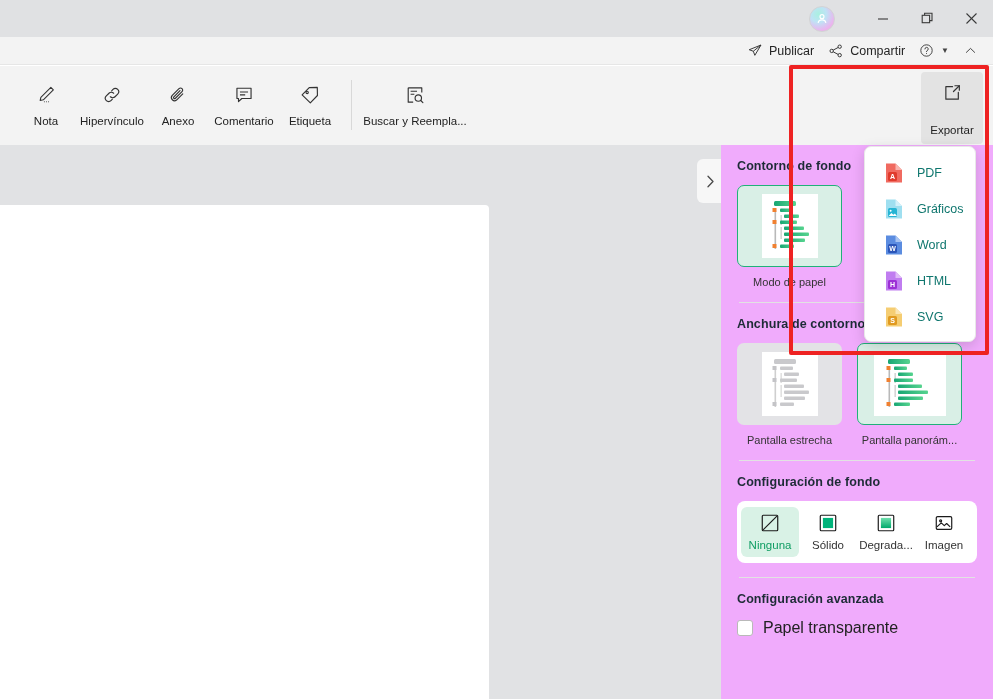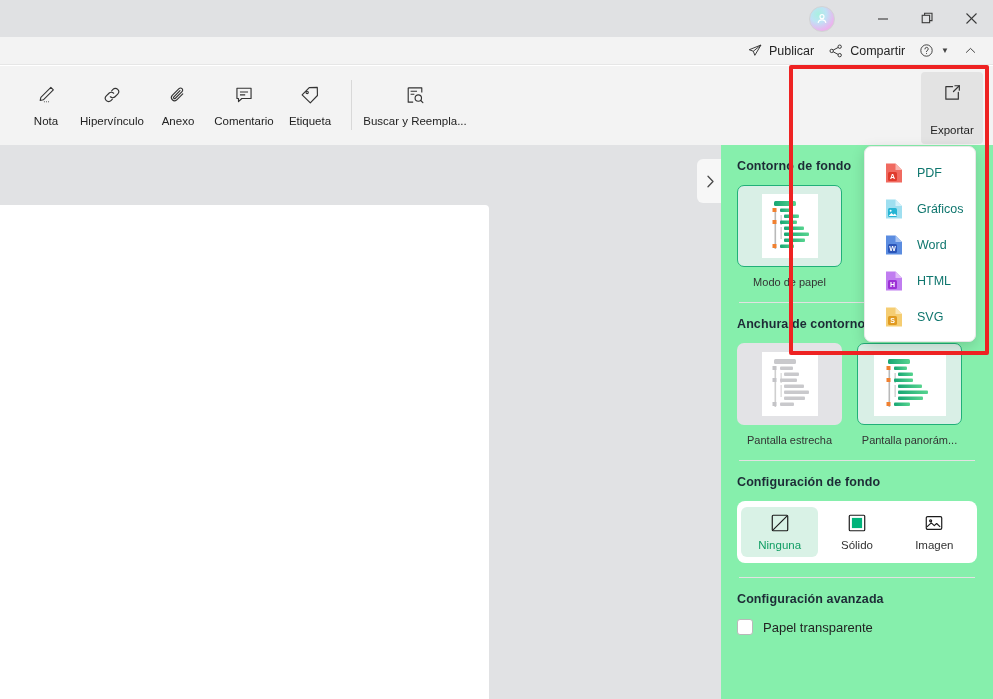--- a/index.html
+++ b/index.html
@@ -93,21 +93,21 @@
     width: 26px; height: 44px;
     background: #f7f7f7;
     border-radius: 6px 0 0 6px;
     display: flex; align-items: center; justify-content: center;
     color: #4a4a4a;
   }
 
   
   .panel {
     position: absolute; left: 721px; top: 145px; width: 272px; height: 554px;
-    background: #86efac;
+    background: #f0abfc;
     padding: 14px 16px 0 16px;
     overflow: hidden;
   }
   .sec-title {
     font-size: 12.5px; font-weight: bold; color: #1d2b36;
     margin-bottom: 12px; letter-spacing: 0.1px;
   }
   .sec-title.mt { margin-top: 4px; }
   .divider { height: 1px; background: #e2e2e2; margin: 14px 2px; }
 
@@ -132,21 +132,21 @@
     padding: 6px 2px 6px 2px; border-radius: 6px;
     font-size: 11.5px; color: #333;
   }
   .bgmode.active { background: #d9f2e6; color: #0f9d63; }
   .bgmode svg { display: block; }
 
   .checkrow { display: flex; align-items: center; gap: 10px; margin-top: 13px; }
   .checkbox {
     width: 16px; height: 16px; border: 1px solid #b9b9b9; border-radius: 3px; background: #fff;
   }
-  .check-label { font-size: 13px; color: #222; }
+  .check-label { font-size: 16px; color: #222; }
 
   
   .export-menu {
     position: absolute; left: 864px; top: 146px; width: 112px; height: 196px;
     background: #ffffff; border-radius: 7px;
     border: 1px solid #e8e8e8;
     box-shadow: 0 4px 14px rgba(0,0,0,0.15);
     padding: 8px 0;
   }
   .export-item {
@@ -423,20 +423,33 @@
         <span>Ninguna</span>
       </div>
       <div class="bgmode">
         <svg width="20" height="20" viewBox="0 0 22 22">
           <rect x="2.5" y="2.5" width="17" height="17" rx="1" fill="none" stroke="#1b1b1b" stroke-width="1.3"></rect>
           <rect x="5.4" y="5.4" width="11.2" height="11.2" fill="#00b37a"></rect>
         </svg>
         <span>Sólido</span>
       </div>
       <div class="bgmode">
+        <svg width="20" height="20" viewBox="0 0 22 22">
+          <defs>
+            <linearGradient id="g3" x1="0" y1="0" x2="0" y2="1">
+              <stop offset="0" stop-color="#6fe0ad"></stop>
+                <stop offset="1" stop-color="#00a96c"></stop>
+            </linearGradient>
+          </defs>
+          <rect x="2.5" y="2.5" width="17" height="17" rx="1" fill="none" stroke="#1b1b1b" stroke-width="1.3"></rect>
+          <rect x="5.4" y="5.4" width="11.2" height="11.2" fill="url(#g3)"></rect>
+        </svg>
+        <span>Degrada...</span>
+      </div>
+      <div class="bgmode">
         <svg width="20" height="20" viewBox="0 0 22 22" fill="none" stroke="#1b1b1b" stroke-width="1.3" stroke-linejoin="round">
           <rect x="2.5" y="4" width="17" height="14" rx="1.5"></rect>
           <circle cx="7.3" cy="8.6" r="1.1"></circle>
           <path d="M3.2 15.3 8 10.9l3.3 3 2.6-2.3 3.9 3.7"></path>
         </svg>
         <span>Imagen</span>
       </div>
     </div>
 
     <div class="divider"></div>

